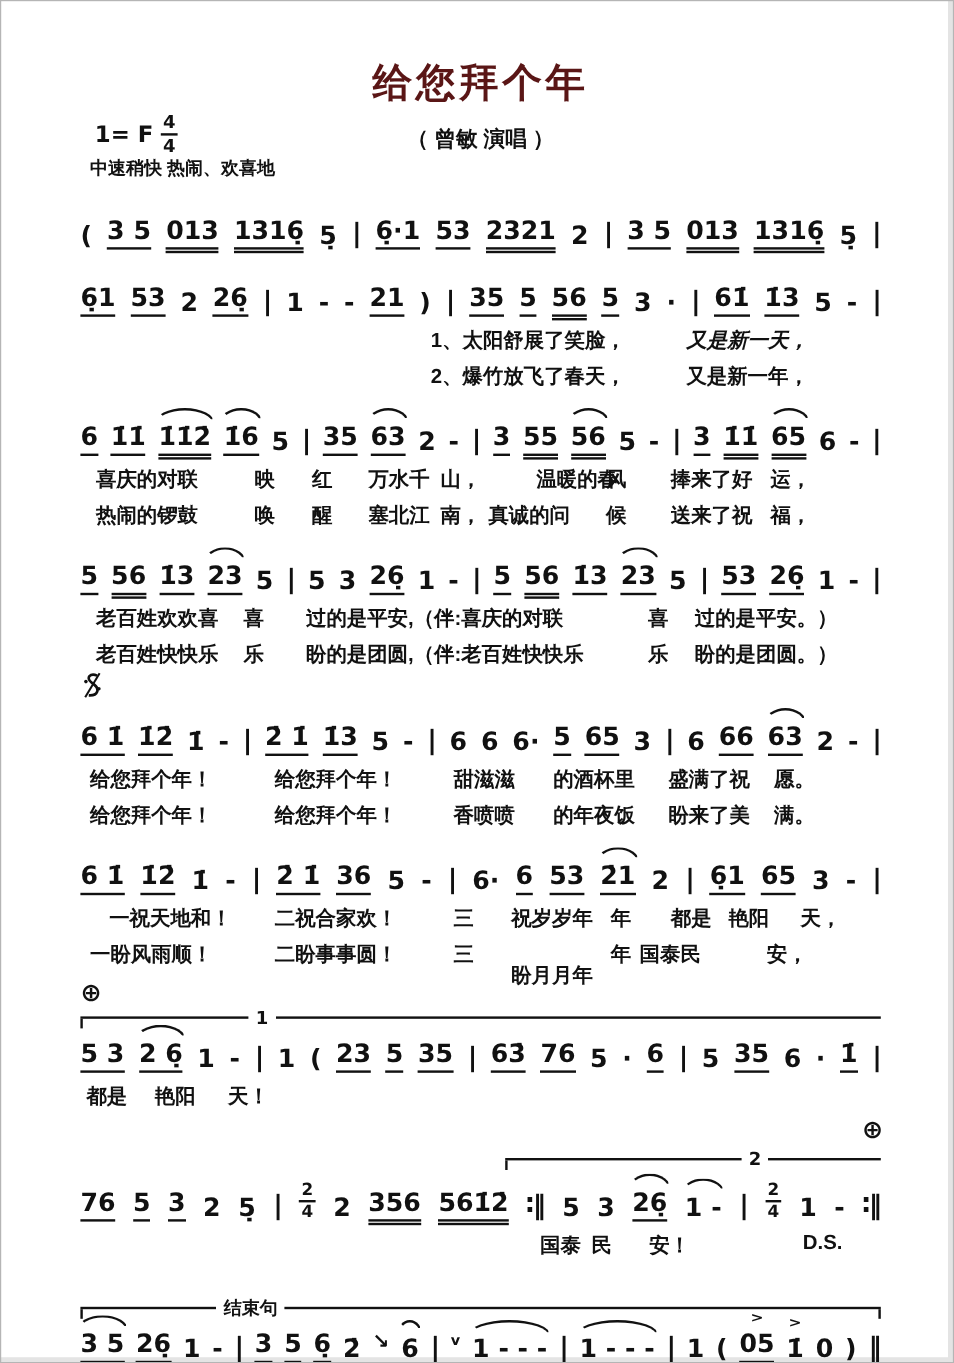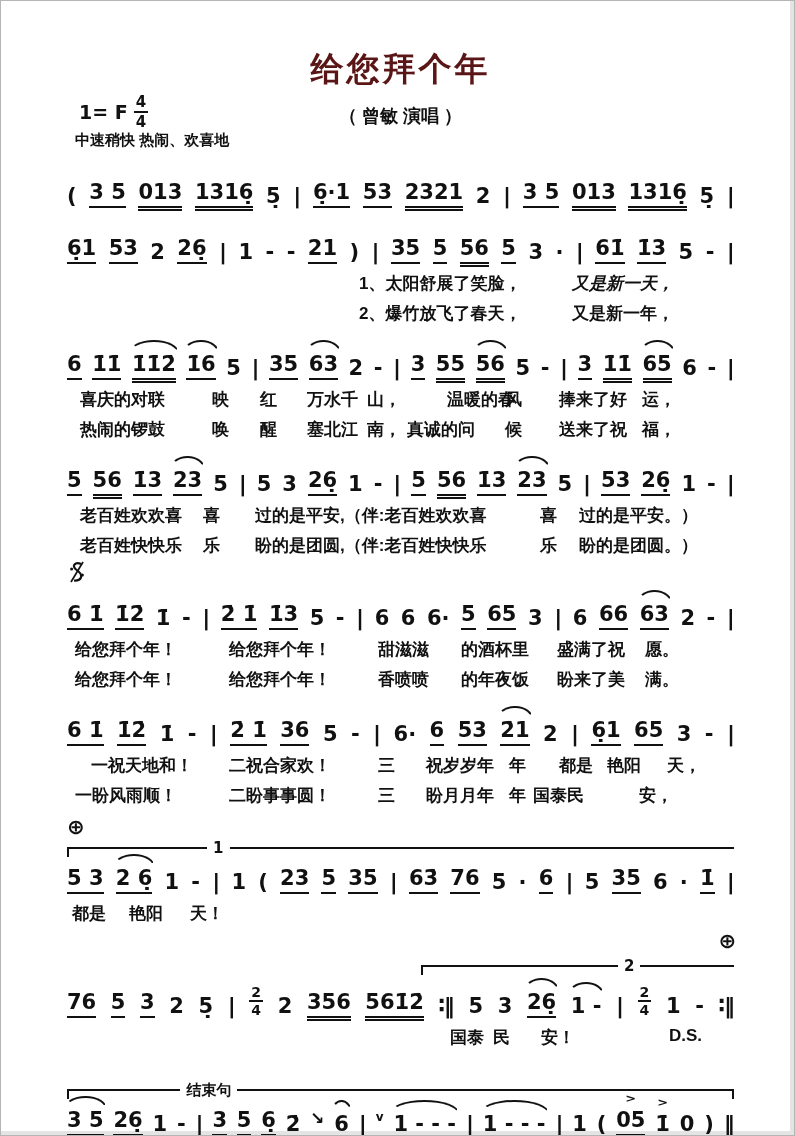--- a/index.html
+++ b/index.html
@@ -213,21 +213,21 @@
           <span class="note bar">|</span>
           <span class="note u1">53</span>
           <span class="note u1">26̣</span>
           <span class="note">1</span>
           <span class="note">-</span>
           <span class="note bar">|</span>
         </div>
         <div class="lyric-row">
           <span class="lyric-seg" style="left: 13px;">老百姓欢欢喜</span>
           <span class="lyric-seg" style="left: 136px;">喜</span>
-          <span class="lyric-seg" style="left: 188px;">过的是平安,（伴:老百姓欢欢喜</span>
+          <span class="lyric-seg" style="left: 188px;">过的是平安,（伴:喜庆的对联</span>
           <span class="lyric-seg" style="left: 473px;">喜</span>
           <span class="lyric-seg" style="left: 512px;">过的是平安。）</span>
         </div>
         <div class="lyric-row">
           <span class="lyric-seg" style="left: 13px;">老百姓快快乐</span>
           <span class="lyric-seg" style="left: 136px;">乐</span>
           <span class="lyric-seg" style="left: 188px;">盼的是团圆,（伴:老百姓快快乐</span>
           <span class="lyric-seg" style="left: 473px;">乐</span>
           <span class="lyric-seg" style="left: 512px;">盼的是团圆。）</span>
         </div>
@@ -314,21 +314,21 @@
           <span class="lyric-seg" style="left: 359px;">祝岁岁年</span>
           <span class="lyric-seg" style="left: 442px;">年</span>
           <span class="lyric-seg" style="left: 492px;">都是</span>
           <span class="lyric-seg" style="left: 540px;">艳阳</span>
           <span class="lyric-seg" style="left: 600px;">天，</span>
         </div>
         <div class="lyric-row">
           <span class="lyric-seg" style="left: 8px;">一盼风雨顺！</span>
           <span class="lyric-seg" style="left: 162px;">二盼事事圆！</span>
           <span class="lyric-seg" style="left: 311px;">三</span>
-          <span class="lyric-seg" style="left: 359px;">盼月月年</span>
+          <span class="lyric-seg" style="left: 359px; margin-top: 17px;">盼月月年</span>
           <span class="lyric-seg" style="left: 442px;">年</span>
           <span class="lyric-seg" style="left: 466px;">国泰民</span>
           <span class="lyric-seg" style="left: 572px;">安，</span>
         </div>
       </div>
       <div class="system">
         <div class="overlay">
           <div class="vline" style="left: 0%; right: 0%;">
             <span class="vlabel" style="left: 21%;">1</span>
           </div>

